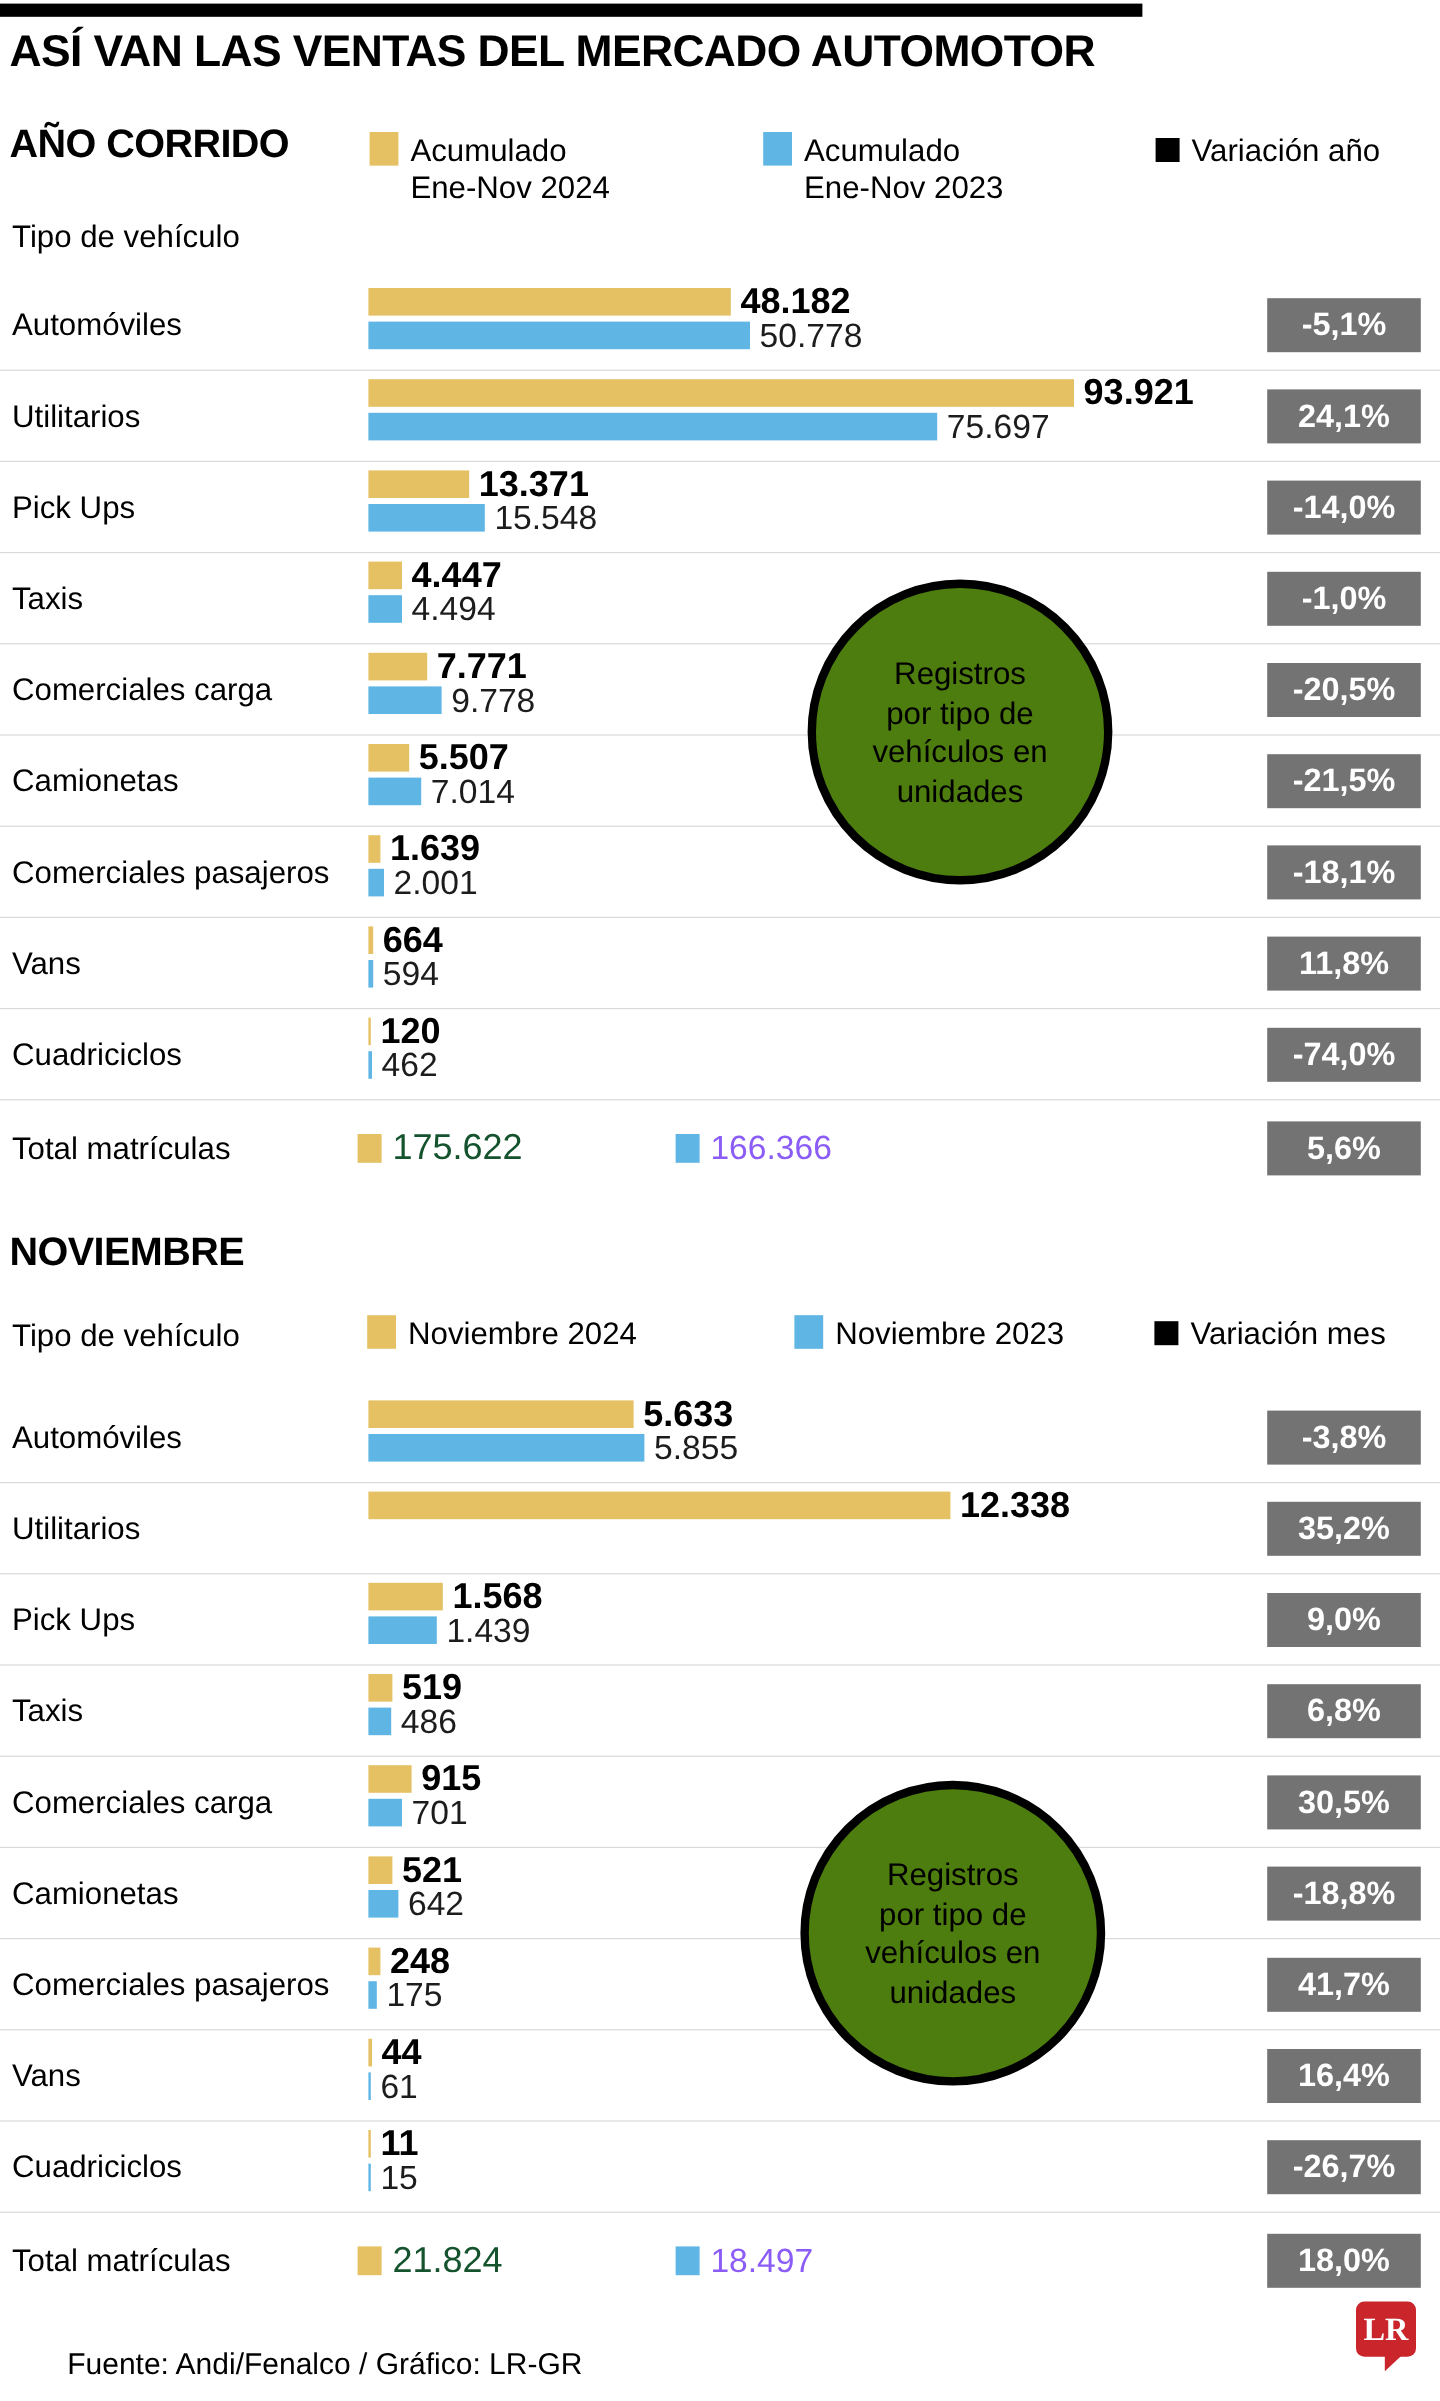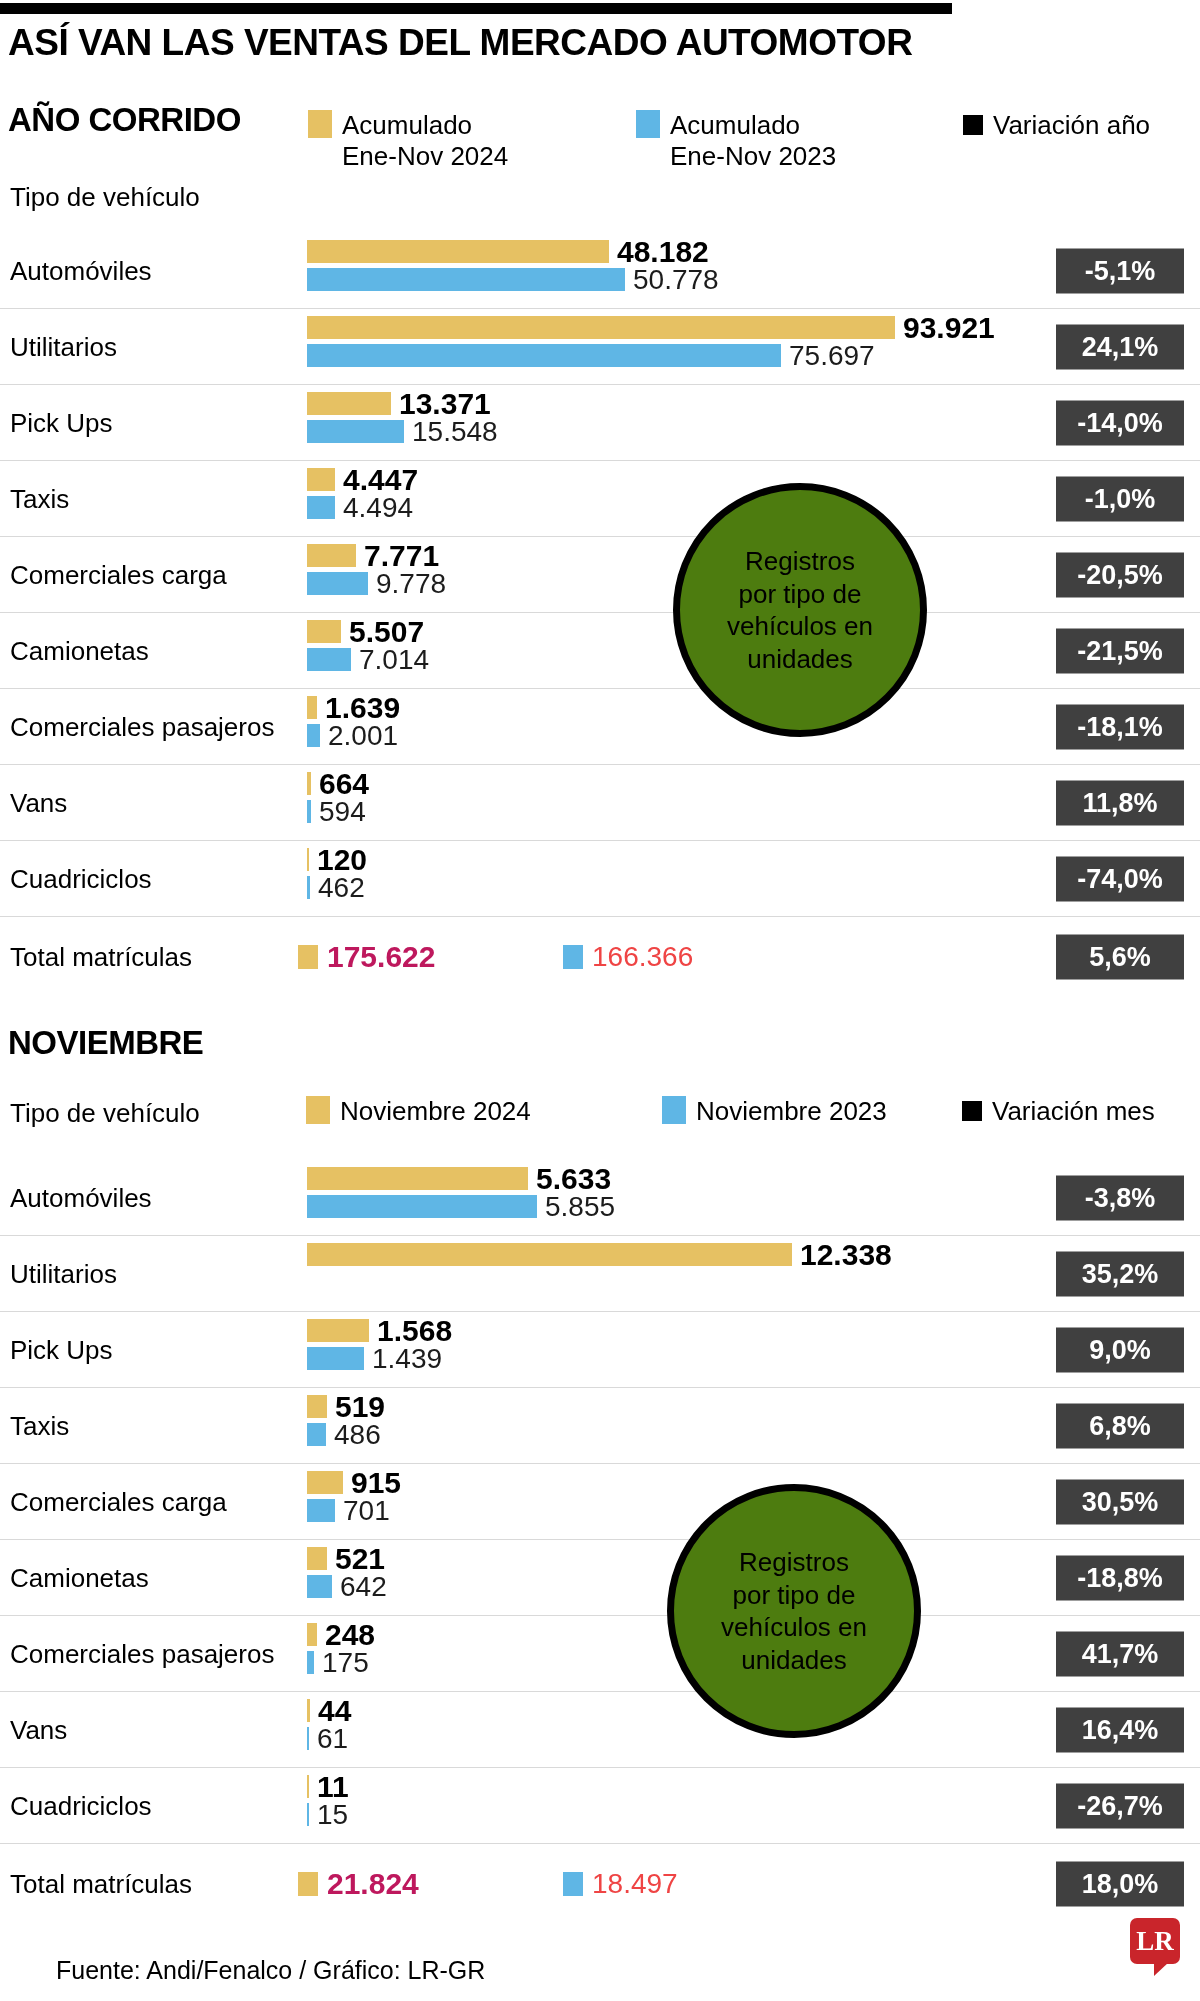--- a/index.html
+++ b/index.html
@@ -39,31 +39,31 @@
   .bars{position:absolute;left:307px;top:7px;}
   .bar-line{display:flex;align-items:center;height:23px;margin-bottom:5px;}
   .bar{height:23px;flex:0 0 auto;}
   .bar-y{background:var(--y);}
   .bar-b{background:var(--b);}
   .val{margin-left:8px;white-space:nowrap;}
   .val-y{font-weight:700;font-size:30px;}
   .val-b{font-size:28px;color:#1c1c1c;}
   .var-box{
     position:absolute;right:16px;top:50%;transform:translateY(-50%);
-    width:128px;height:45px;background:#404040;color:#fff;
+    width:128px;height:45px;background:#737373;color:#fff;
     font-size:27px;font-weight:700;display:flex;align-items:center;justify-content:center;
     z-index:3;
   }
   .total-row{position:relative;height:80px;}
   .tot-label{position:absolute;left:10px;top:50%;transform:translateY(-50%);font-size:26px;white-space:nowrap;}
   .tot-group{position:absolute;top:50%;transform:translateY(-50%);display:flex;align-items:center;gap:9px;}
   .tg1{left:298px}.tg2{left:563px}
   .sw-t{width:20px;height:24px;}
-  .tot-val{font-size:28px;color:#ef4444;white-space:nowrap;}
-  .tot-val.bold{font-weight:700;font-size:30px;color:#be185d;}
+  .tot-val{font-size:28px;color:#8b5cf6;white-space:nowrap;}
+  .tot-val.bold{font-weight:400;font-size:30px;color:#14532d;}
 
   .note-circle{
     position:absolute;width:240px;height:240px;border:7px solid #000;border-radius:50%;
     background:#4d7c0f;display:flex;align-items:center;justify-content:center;
     text-align:center;font-size:26px;line-height:1.25;white-space:pre-line;z-index:2;
   }
   #rows-block0 .note-circle{left:673px;top:250px;}
   #rows-block1 .note-circle{left:667px;top:324px;}
 
   .footer{position:absolute;left:8px;top:1956px;font-size:25px;margin-left:48px;}

